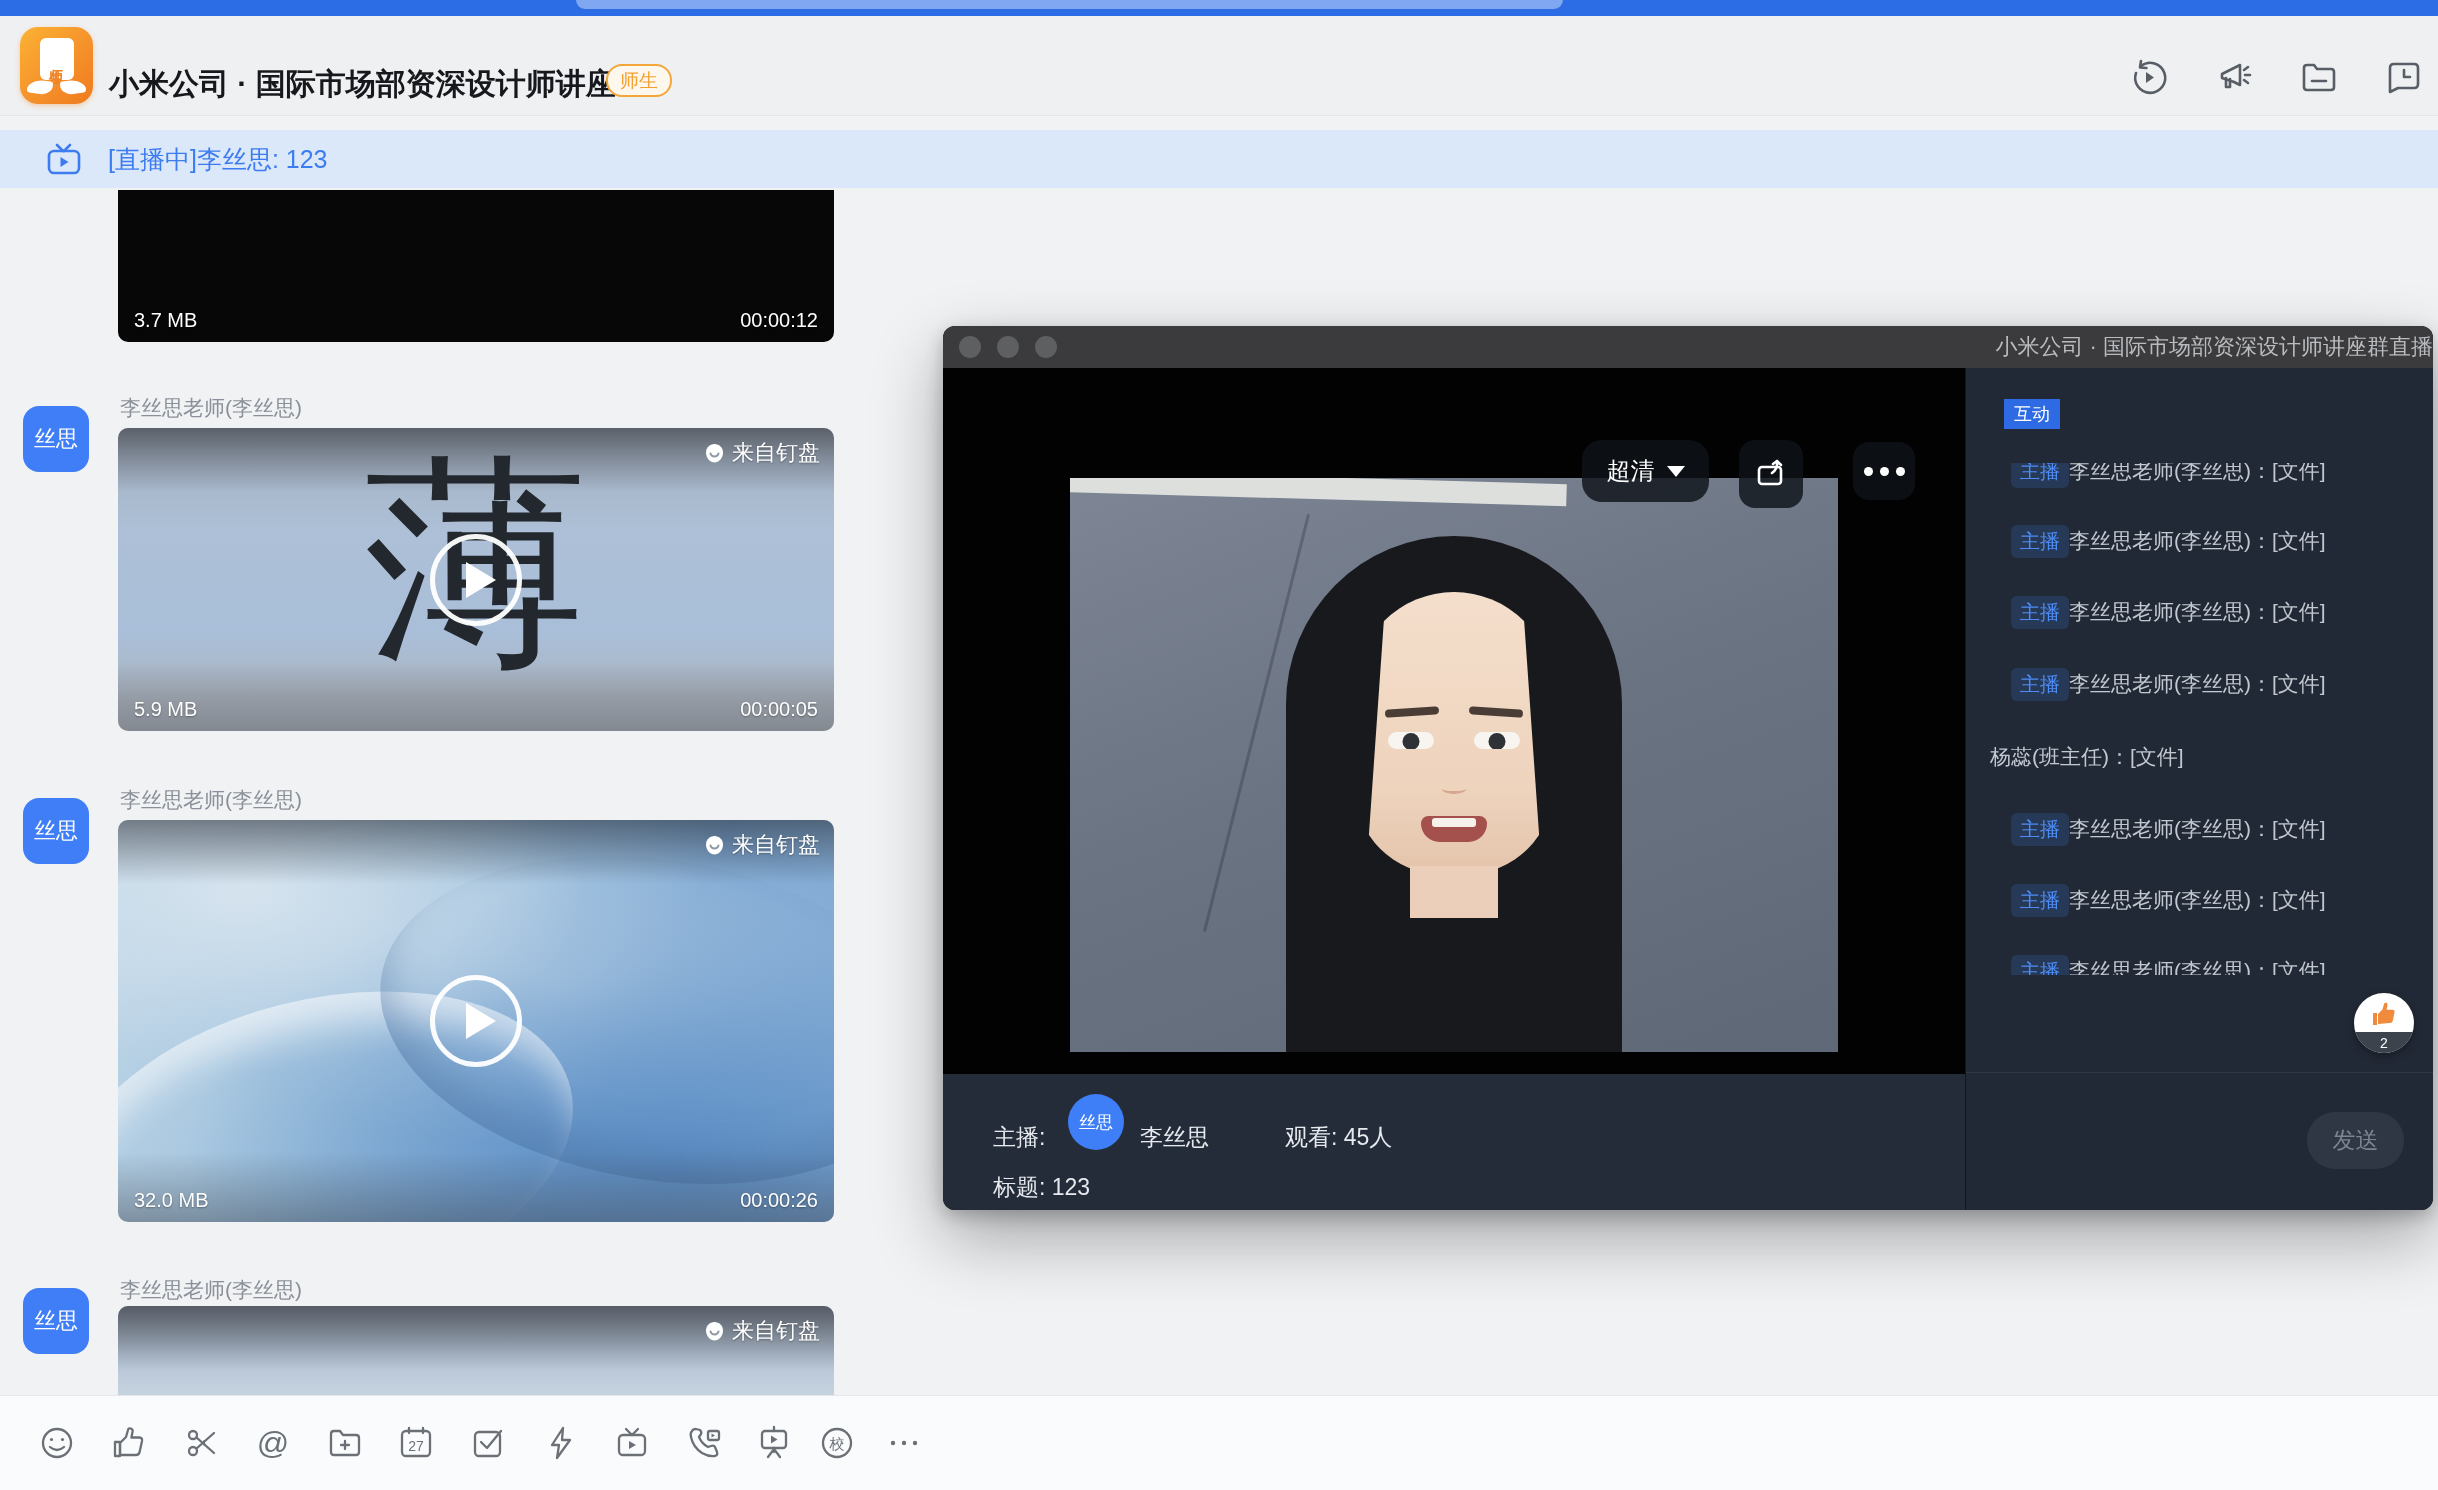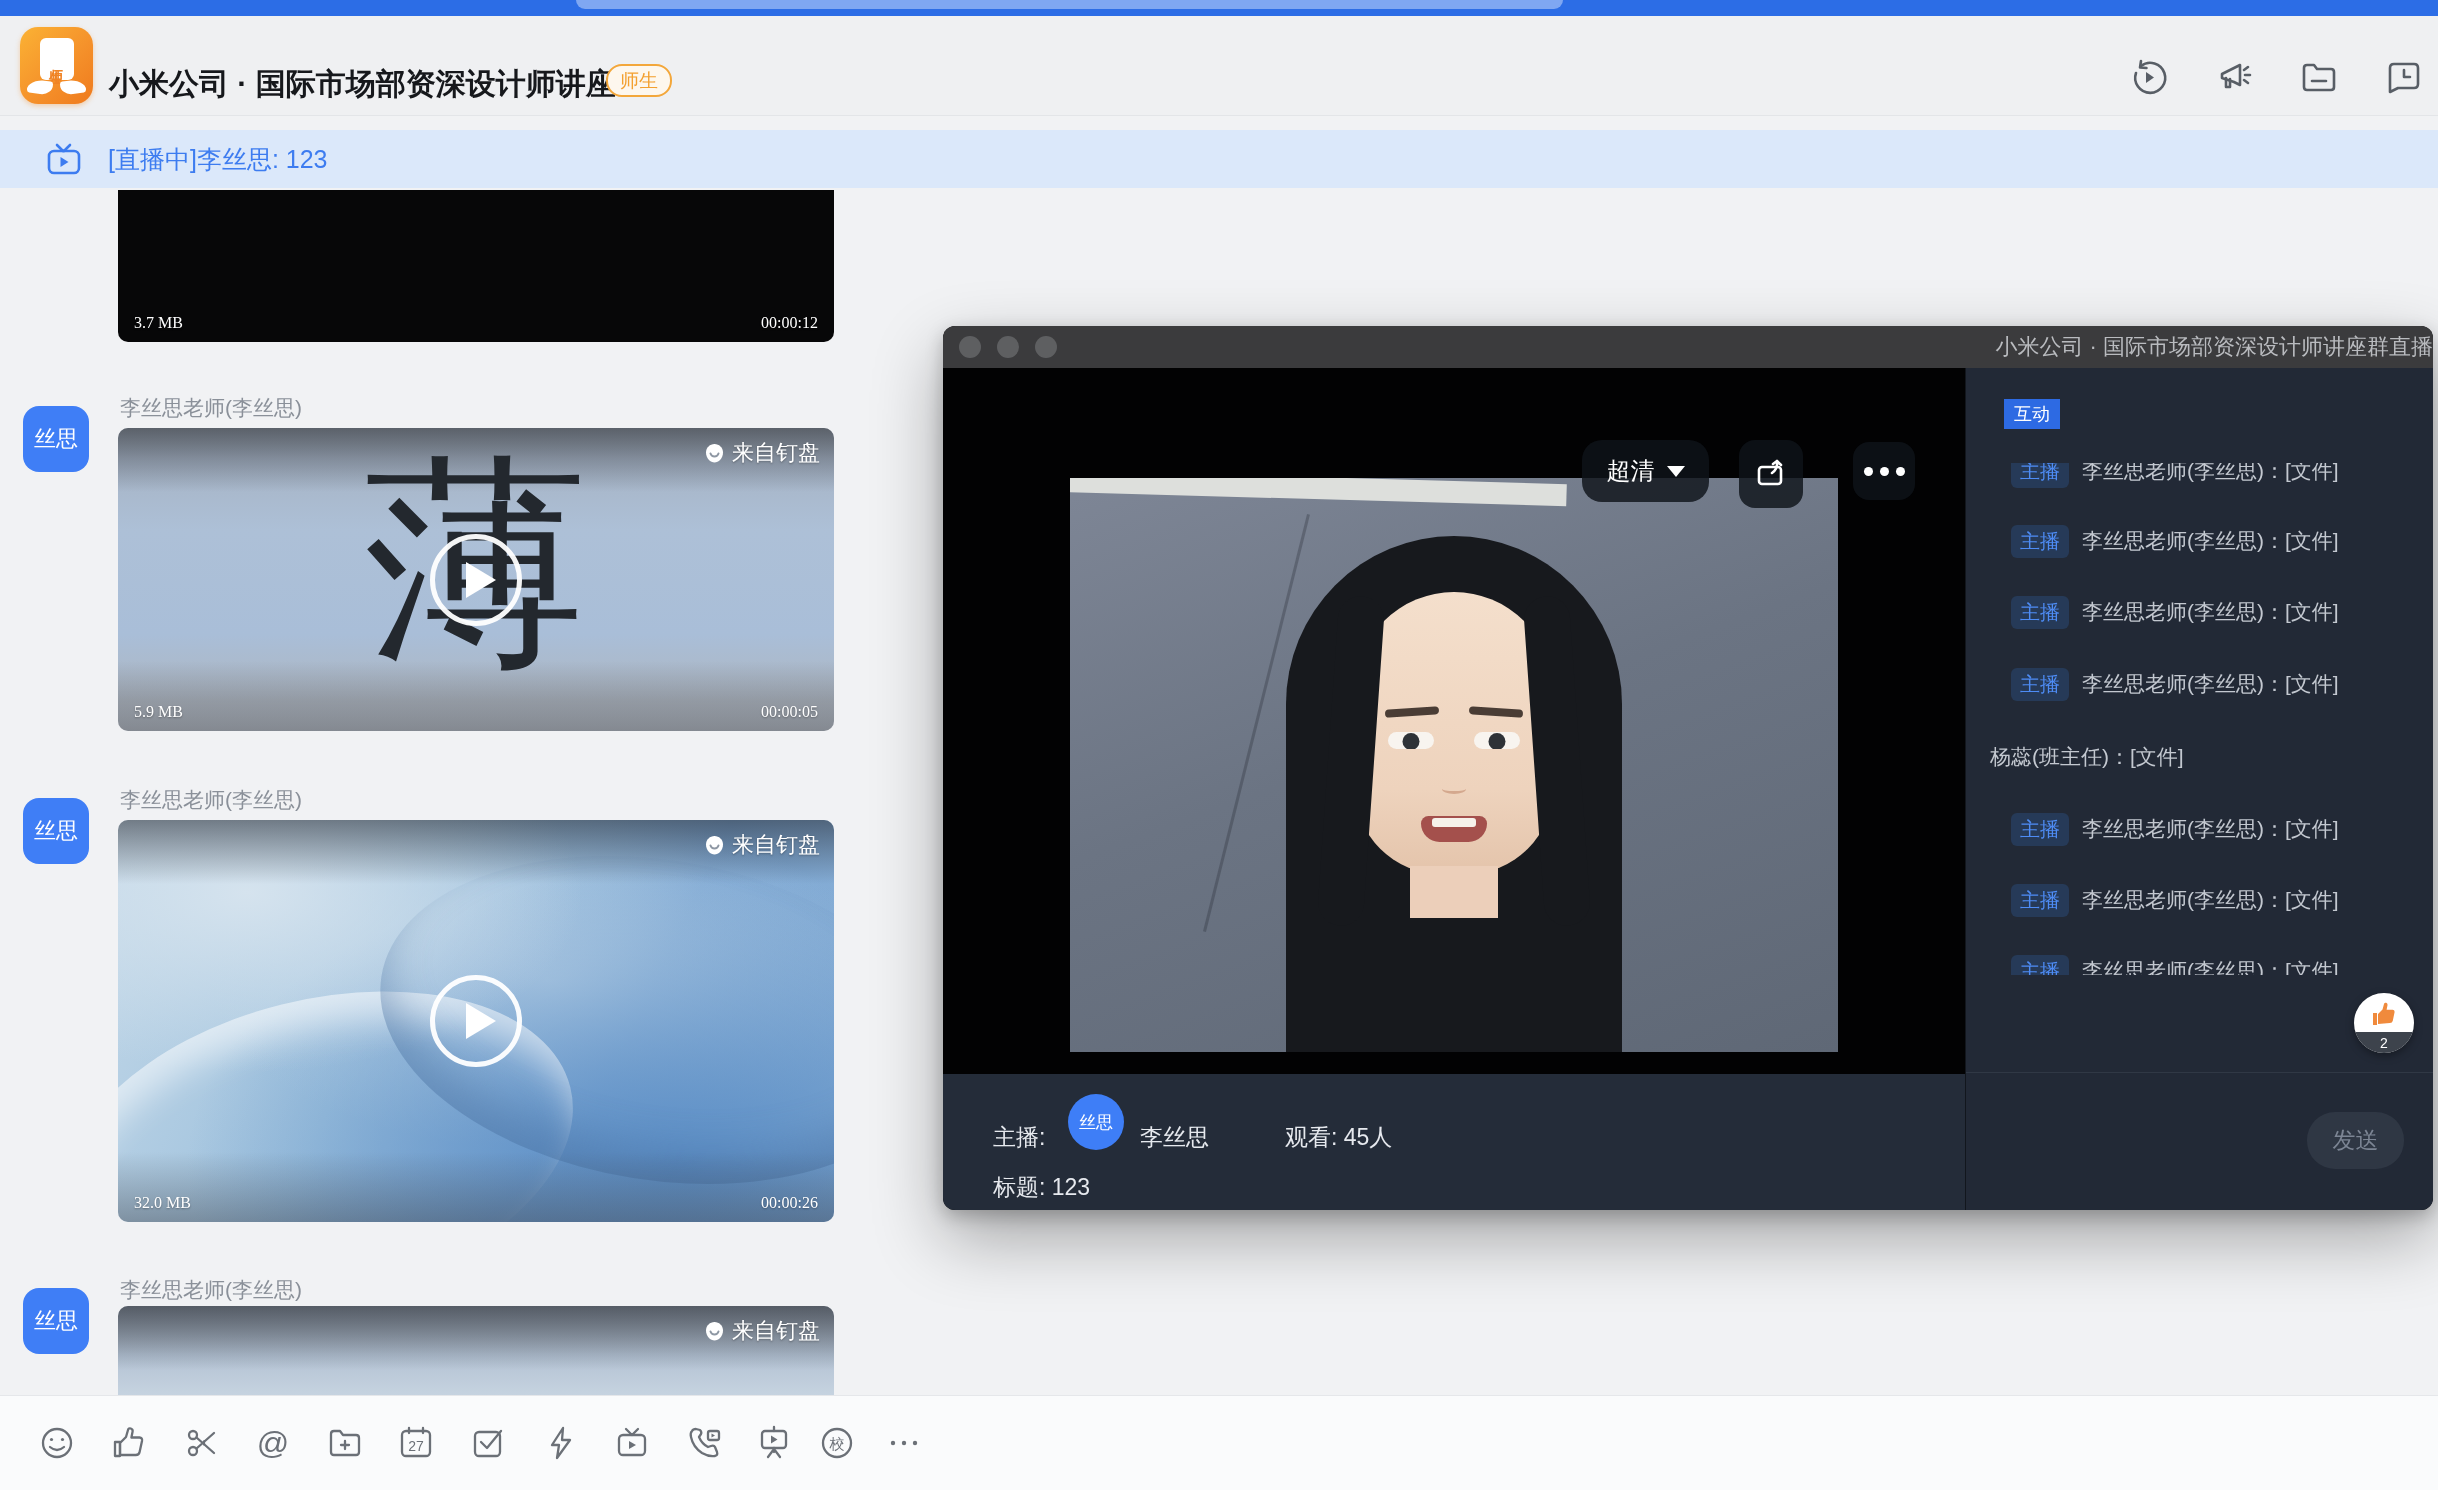--- a/index.html
+++ b/index.html
@@ -32,21 +32,21 @@
   .notice .txt { margin-left:26px; font-size:25px; color:#3d7cf0; cursor:pointer; }
 
   
   .chat { position:absolute; left:0; top:188px; width:2438px; height:1207px; background:#f1f2f4; overflow:hidden; }
   .avatar { position:absolute; width:66px; height:66px; border-radius:16px; background:#3f7ef6; color:#fff; font-size:22px;
     display:flex; align-items:center; justify-content:center; cursor:pointer; }
   .sender { position:absolute; left:120px; font-size:21px; color:#8a9099; }
   .vid { position:absolute; left:118px; width:716px; border-radius:10px; overflow:hidden; cursor:pointer; }
   .vid .grad-top { position:absolute; left:0; top:0; right:0; height:64px; background:linear-gradient(180deg,rgba(40,44,52,.55),rgba(40,44,52,0)); }
   .vid .grad-bot { position:absolute; left:0; bottom:0; right:0; height:70px; background:linear-gradient(0deg,rgba(60,64,72,.42),rgba(60,64,72,0)); }
-  .vid .size, .vid .dur { position:absolute; bottom:10px; color:#fff; font-size:16px; text-shadow:0 1px 2px rgba(0,0,0,.35);font-family:Liberation Serif, serif; }
+  .vid .size, .vid .dur { position:absolute; bottom:10px; color:#fff; font-size:20px; text-shadow:0 1px 2px rgba(0,0,0,.35); }
   .vid .size { left:16px; } .vid .dur { right:16px; }
   .from-drive { position:absolute; top:10px; right:14px; display:flex; align-items:center; gap:7px; color:#fff; font-size:22px; text-shadow:0 1px 2px rgba(0,0,0,.3); }
   .from-drive svg { width:21px; height:21px; }
   .play { position:absolute; left:50%; top:50%; transform:translate(-50%,-50%); width:92px; height:92px; border:5px solid rgba(255,255,255,.95); border-radius:50%;
     display:flex; align-items:center; justify-content:center; }
   .play i { display:block; width:0; height:0; border-left:30px solid #fff; border-top:18px solid transparent; border-bottom:18px solid transparent; margin-left:10px; }
   .v1 { top:2px; height:152px; background:#070708; border-radius:0 0 10px 10px; }
   .v2 { top:240px; height:303px; background:linear-gradient(180deg,#99a2ac 0%,#a6b3c4 10%,#adc0d7 34%,#a9bed8 68%,#aeb6c0 90%,#b8bec6 100%); }
   .v2 .char { position:absolute; left:50%; top:46%; transform:translate(-50%,-50%); font-size:225px; font-weight:300; color:#23282e; }
   .v3 { top:632px; height:402px;
@@ -112,21 +112,21 @@
   .host-label { left:50px; top:36px; }
   .host-av { position:absolute; left:125px; top:20px; width:56px; height:56px; border-radius:50%; background:#3e7ef7; color:#fff; font-size:17px;
     display:flex; align-items:center; justify-content:center; }
   .host-name { left:197px; top:36px; }
   .viewers { left:342px; top:36px; }
   .stream-title { left:50px; top:86px; }
 
   .panel { position:absolute; left:1022px; top:42px; width:468px; height:842px; background:#222936; border-left:1px solid rgba(0,0,0,.45); }
   .panel-tab { position:absolute; left:38px; top:31px; background:#2d6ae3; color:#fff; font-size:18px; padding:3px 10px; cursor:pointer; }
   .plist { position:absolute; left:0; top:95px; width:100%; height:512px; overflow:hidden; }
-  .prow { position:absolute; left:0; width:100%; height:44px; display:flex; align-items:center; gap:13px; padding-left:45px; font-size:21px; color:#c3c8d0; }
+  .prow { position:absolute; left:0; width:100%; height:44px; display:flex; align-items:center; padding-left:45px; font-size:21px; color:#c3c8d0; }
   .prow.nobadge { padding-left:24px; }
   .lv-badge { background:#263a58; color:#4e8cf5; font-size:20px; padding:3px 9px; border-radius:6px; flex:0 0 auto; }
   .like { position:absolute; left:388px; top:625px; width:60px; height:60px; border-radius:50%; background:#fff; overflow:hidden; cursor:pointer;
     box-shadow:0 3px 8px rgba(0,0,0,.35); }
   .like svg { position:absolute; left:50%; top:6px; transform:translateX(-50%); width:30px; height:30px; fill:#f08a3c; }
   .like .cnt { position:absolute; left:0; bottom:0; width:100%; height:21px; background:rgba(44,51,61,.92); color:#fff; font-size:14px;
     display:flex; align-items:center; justify-content:center; }
   .pdivider { position:absolute; left:0; top:704px; width:100%; height:1px; background:#303845; }
   .pinput { position:absolute; left:25px; top:726px; right:20px; height:110px; font-size:21px; color:#6f7986; cursor:text; }
   .send { position:absolute; left:341px; top:744px; width:97px; height:57px; border-radius:28px; background:#2f3744; color:#7c8594; font-size:23px;

